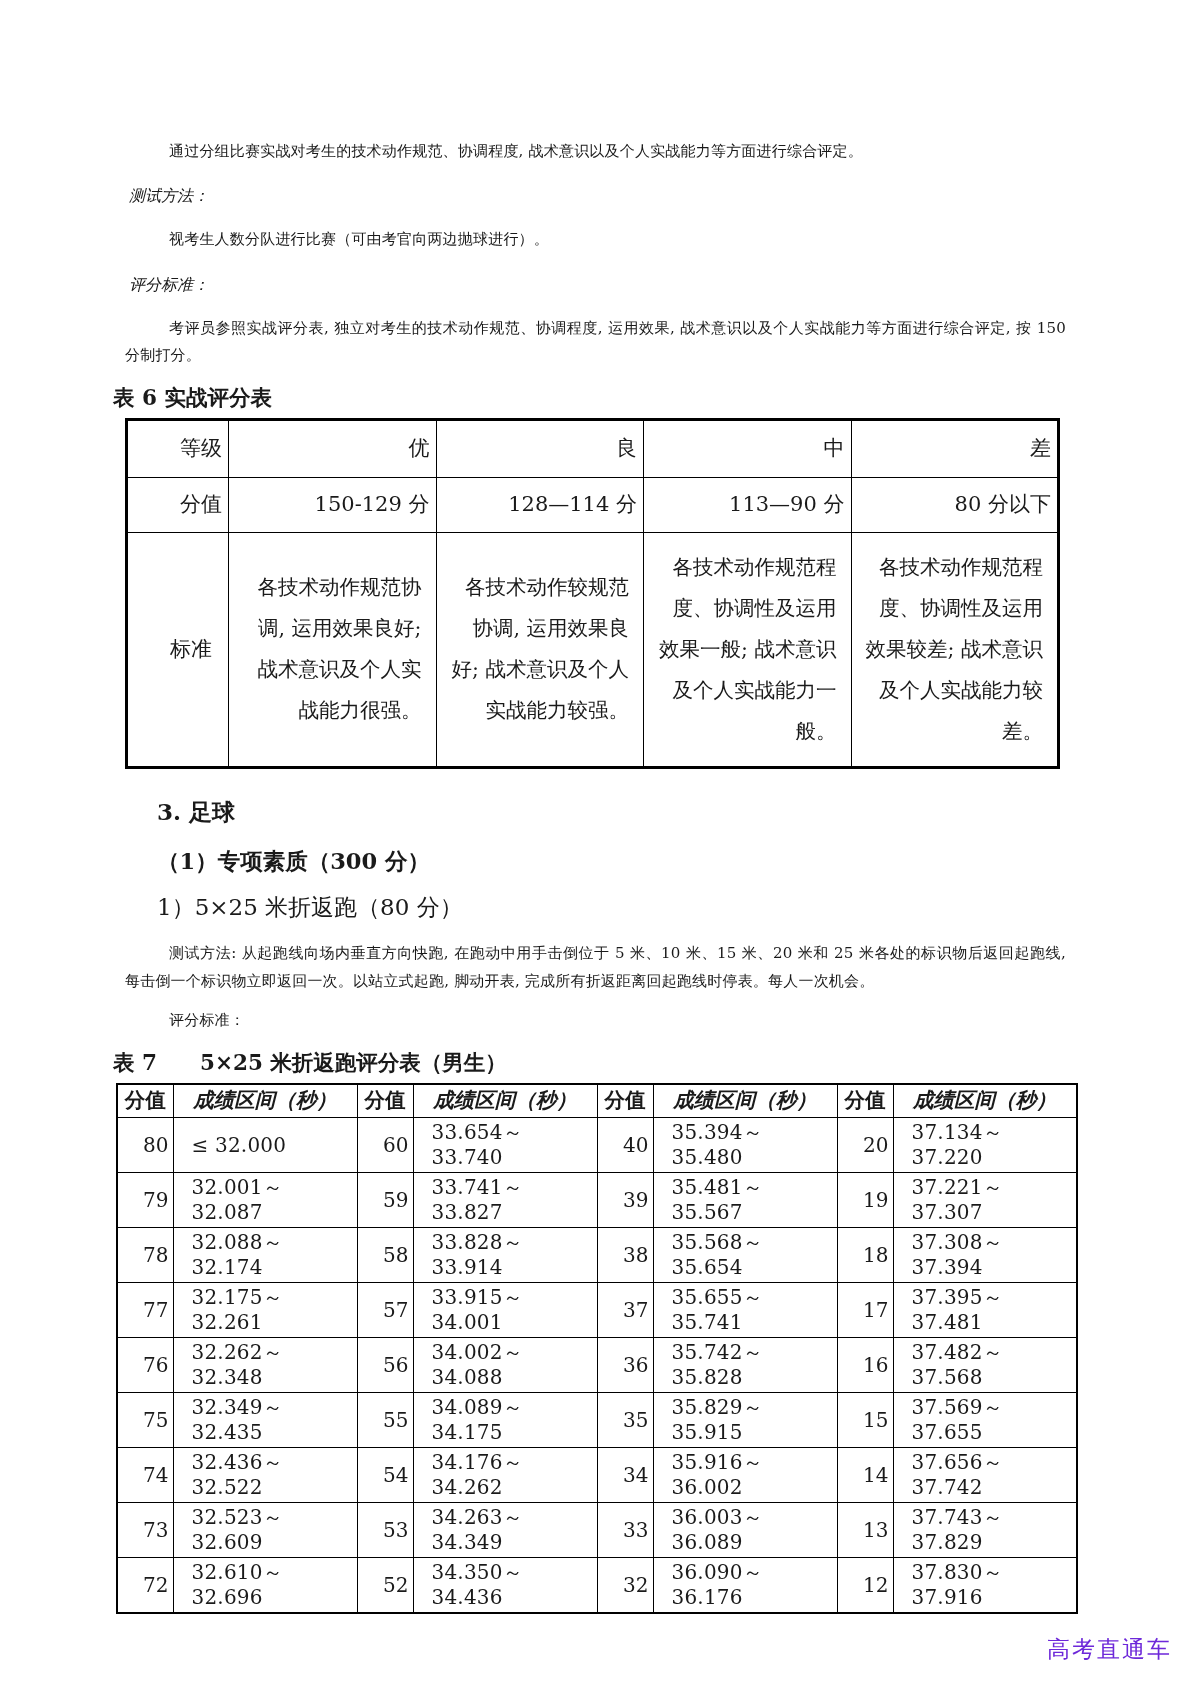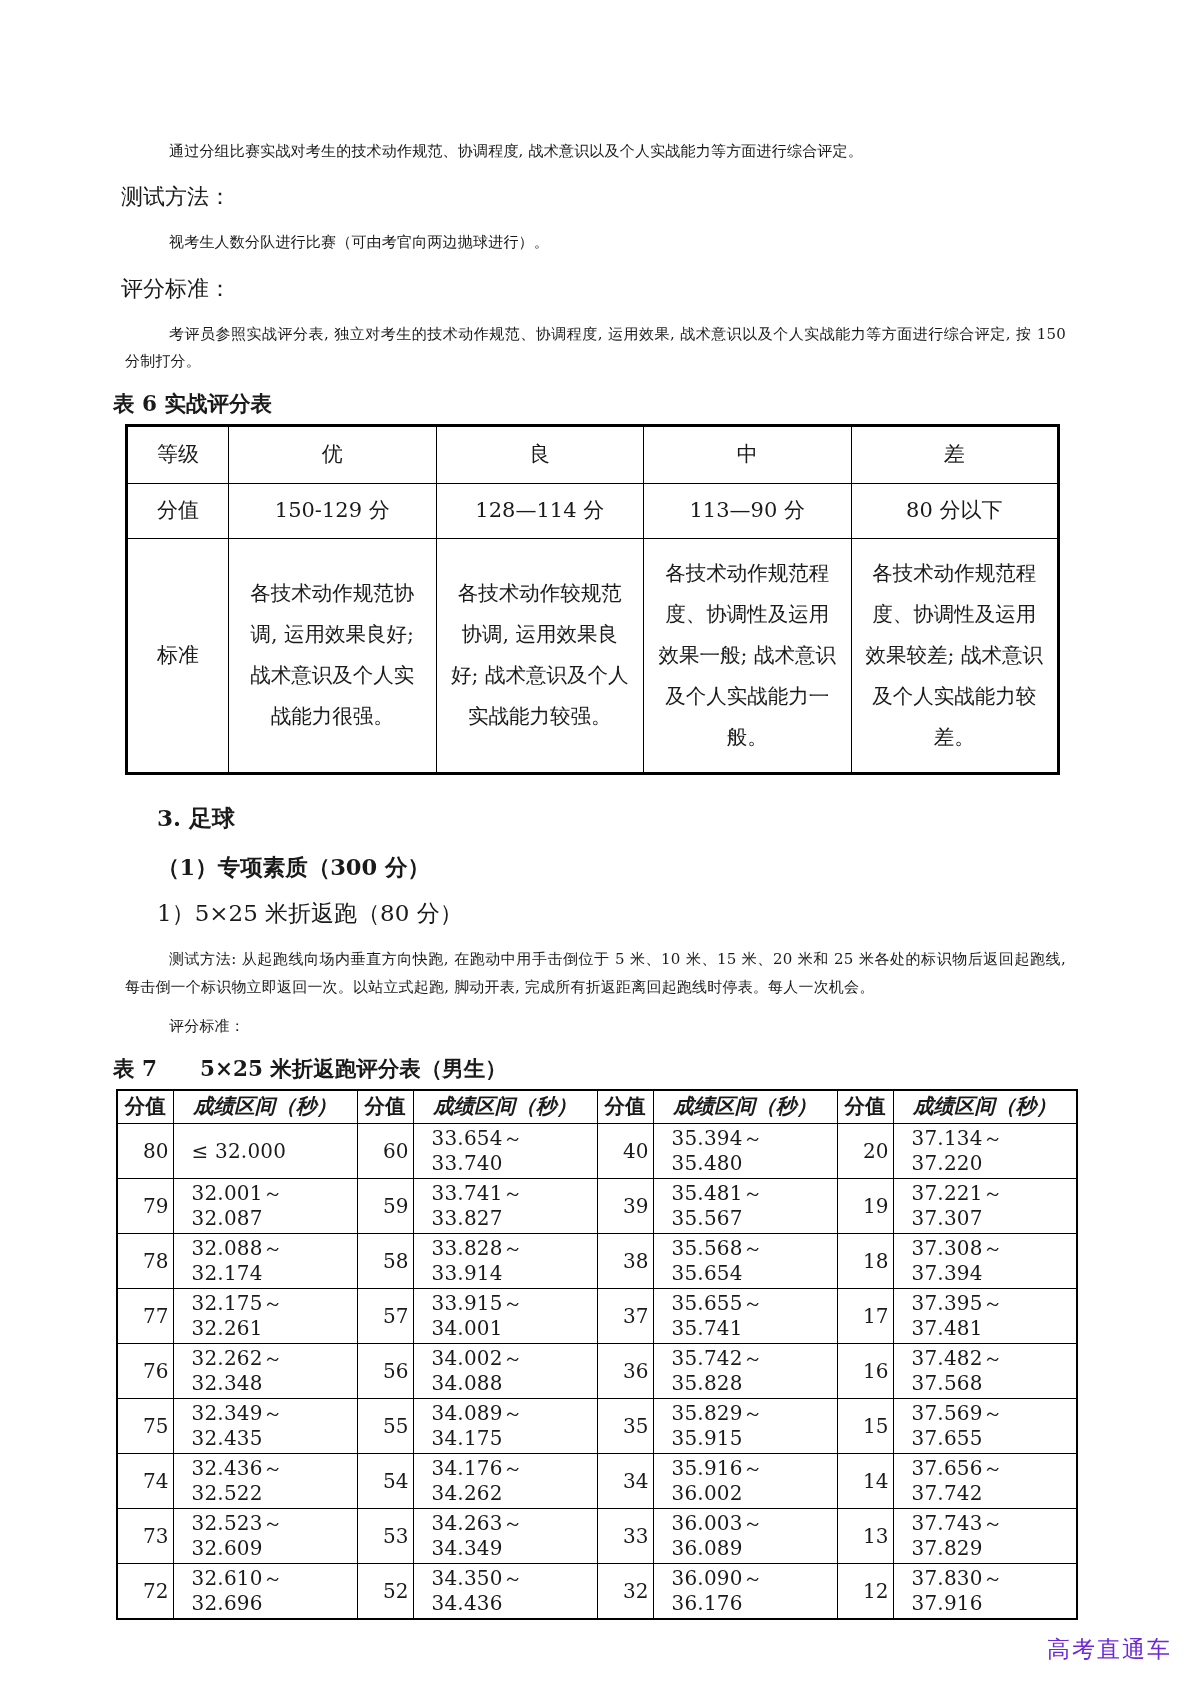--- a/index.html
+++ b/index.html
@@ -43,24 +43,25 @@
   .para {
     font-size: 15px;
     line-height: 1.82;
     margin: 12px;
     text-align: justify;
     text-justify: inter-ideograph;
     letter-spacing: 0.2px;
   }
   .para.indent { text-indent: 44px; }
   .label-line {
-    font-size: 22px;
+    font-size: 16px;
     line-height: 1.82;
-    margin: 8px;
+    margin: 16px;
     text-indent: 0;
+    font-style: italic;
   }
   .sec-head {
     font-weight: bold;
     font-size: 23px;
     line-height: 1.5;
     margin: 0;
     text-indent: 44px;
   }
   .sub-head {
     font-weight: bold;
@@ -92,27 +93,27 @@
     width: 935px;
   }
   table.t6 {
     border-collapse: collapse;
     width: 935px;
     table-layout: fixed;
     border: 3px solid #000;
   }
   table.t6 td {
     border: 1px solid #000;
-    text-align: center;
+    text-align: right;
     vertical-align: middle;
     font-size: 21px;
     padding: 8px 6px;
     line-height: 1.95;
   }
-  table.t6 td.lbl { width: 88px; padding: 8px 6px; }
+  table.t6 td.lbl { width: 88px; padding: 8px 16px; }
   table.t6 tr.r-grade td { height: 48px; padding: 4px 6px; }
   table.t6 tr.r-score td { height: 46px; padding: 4px 6px; }
   table.t6 td.crit {
     padding: 14px 14px;
     line-height: 2.0;
     font-size: 20.5px;
   }
 
   
   .t7-wrap { margin: 2px 0 0 3px; width: 960px; }

